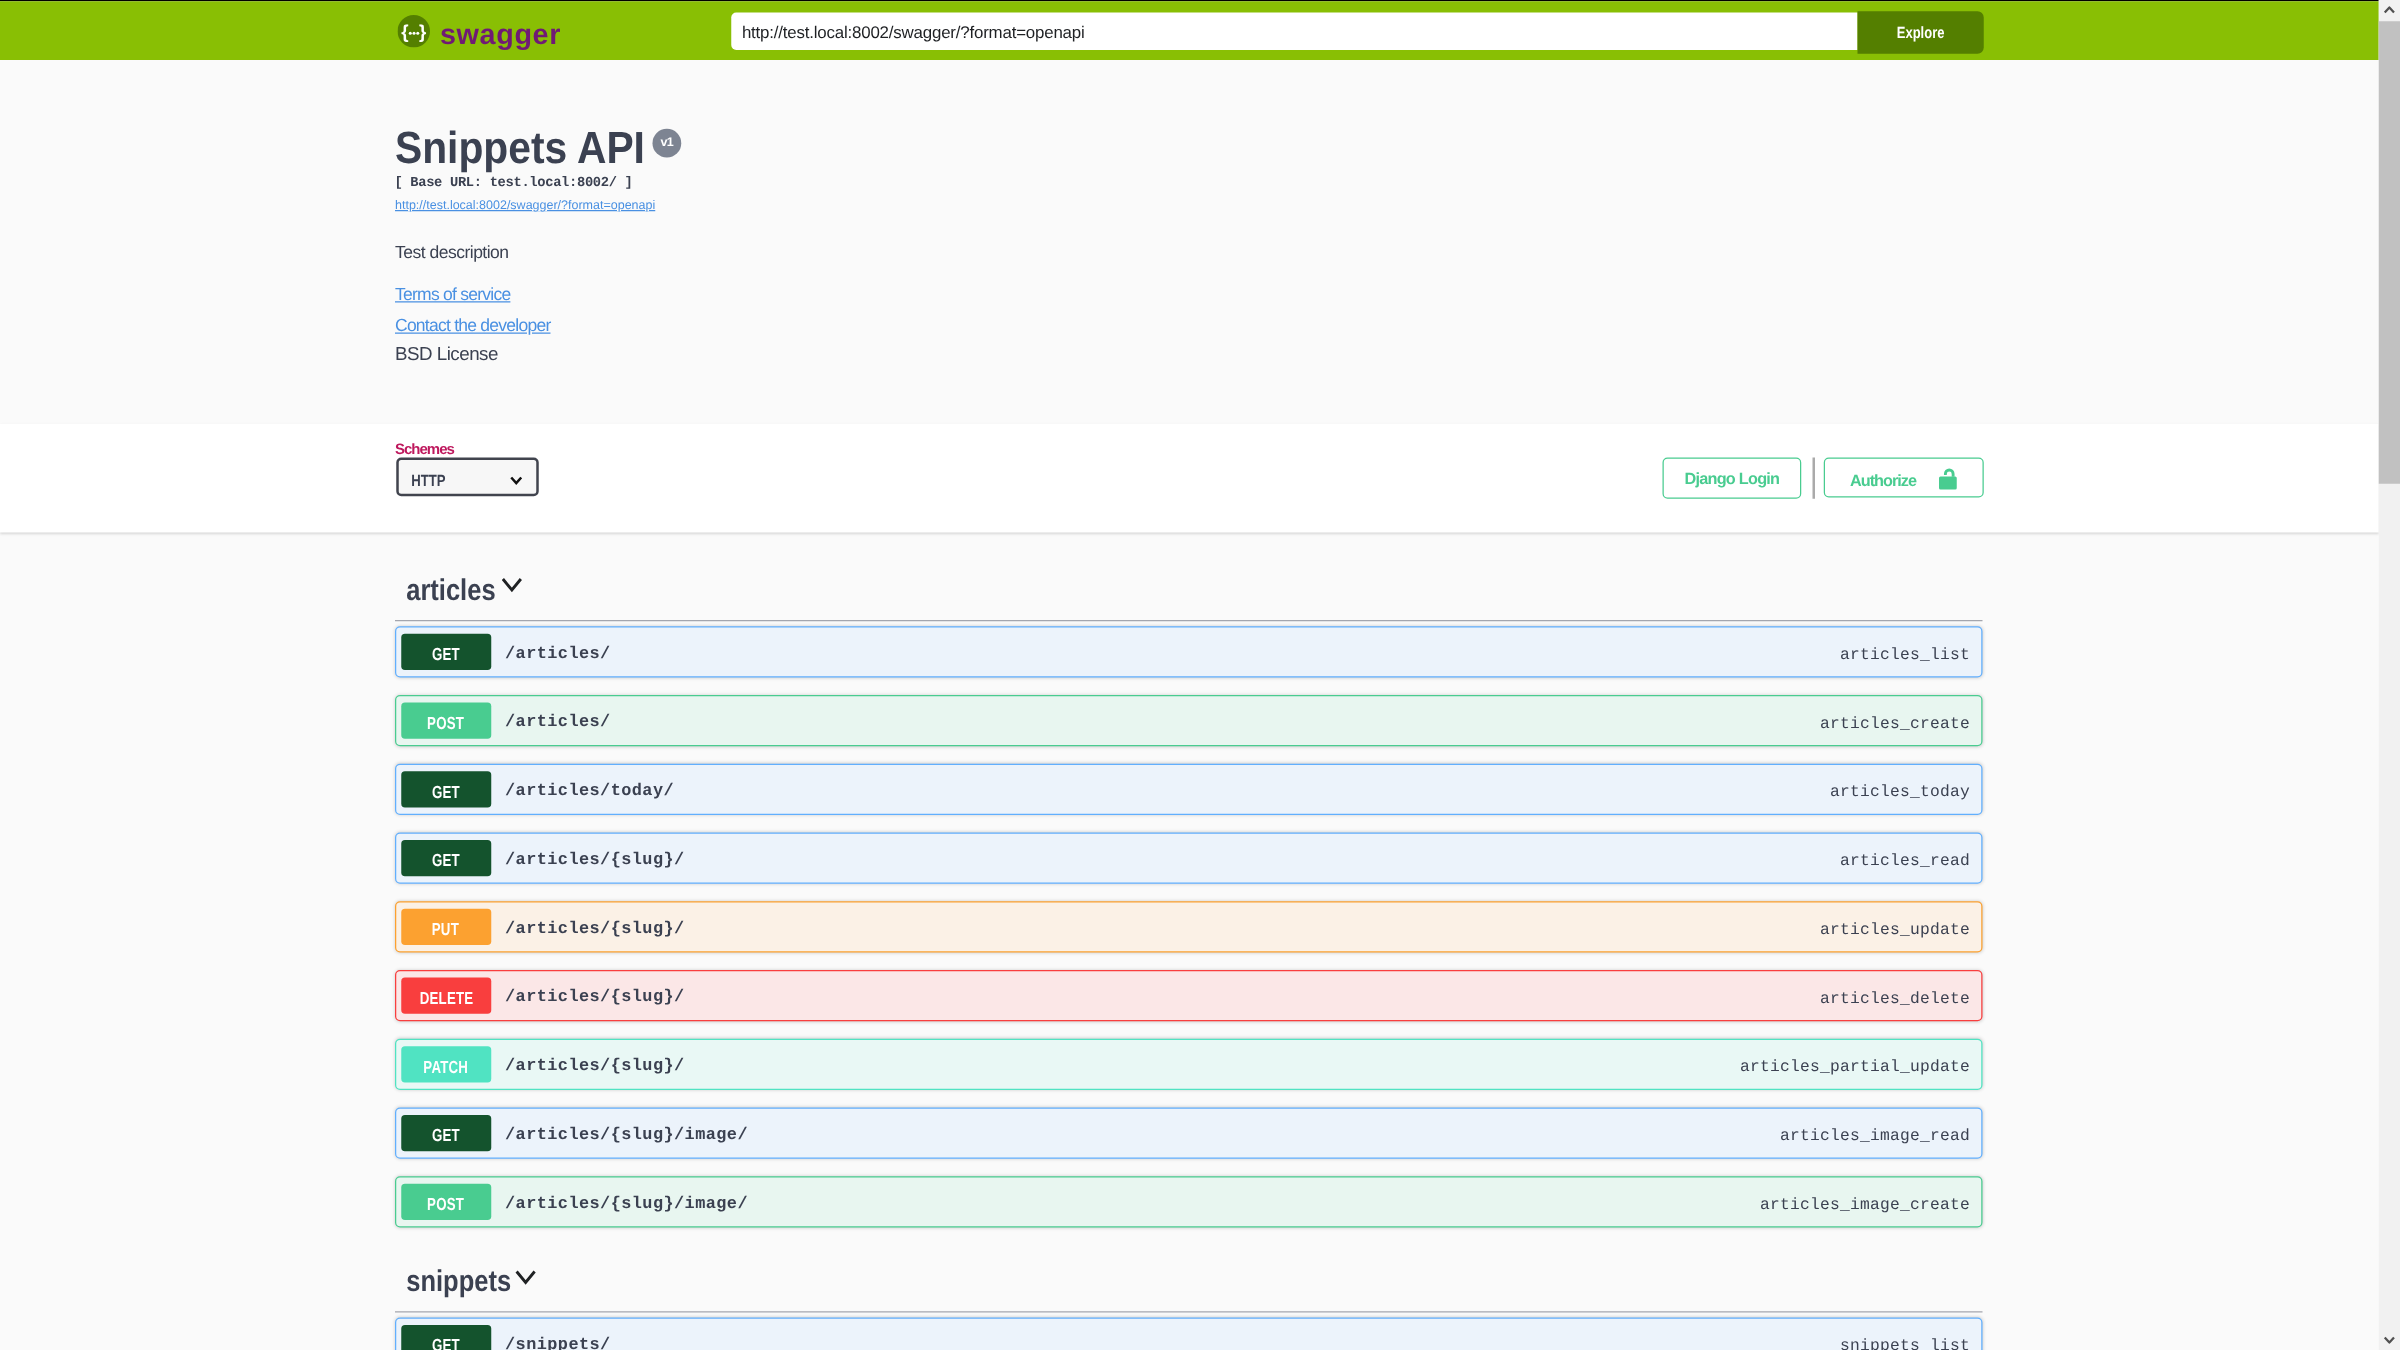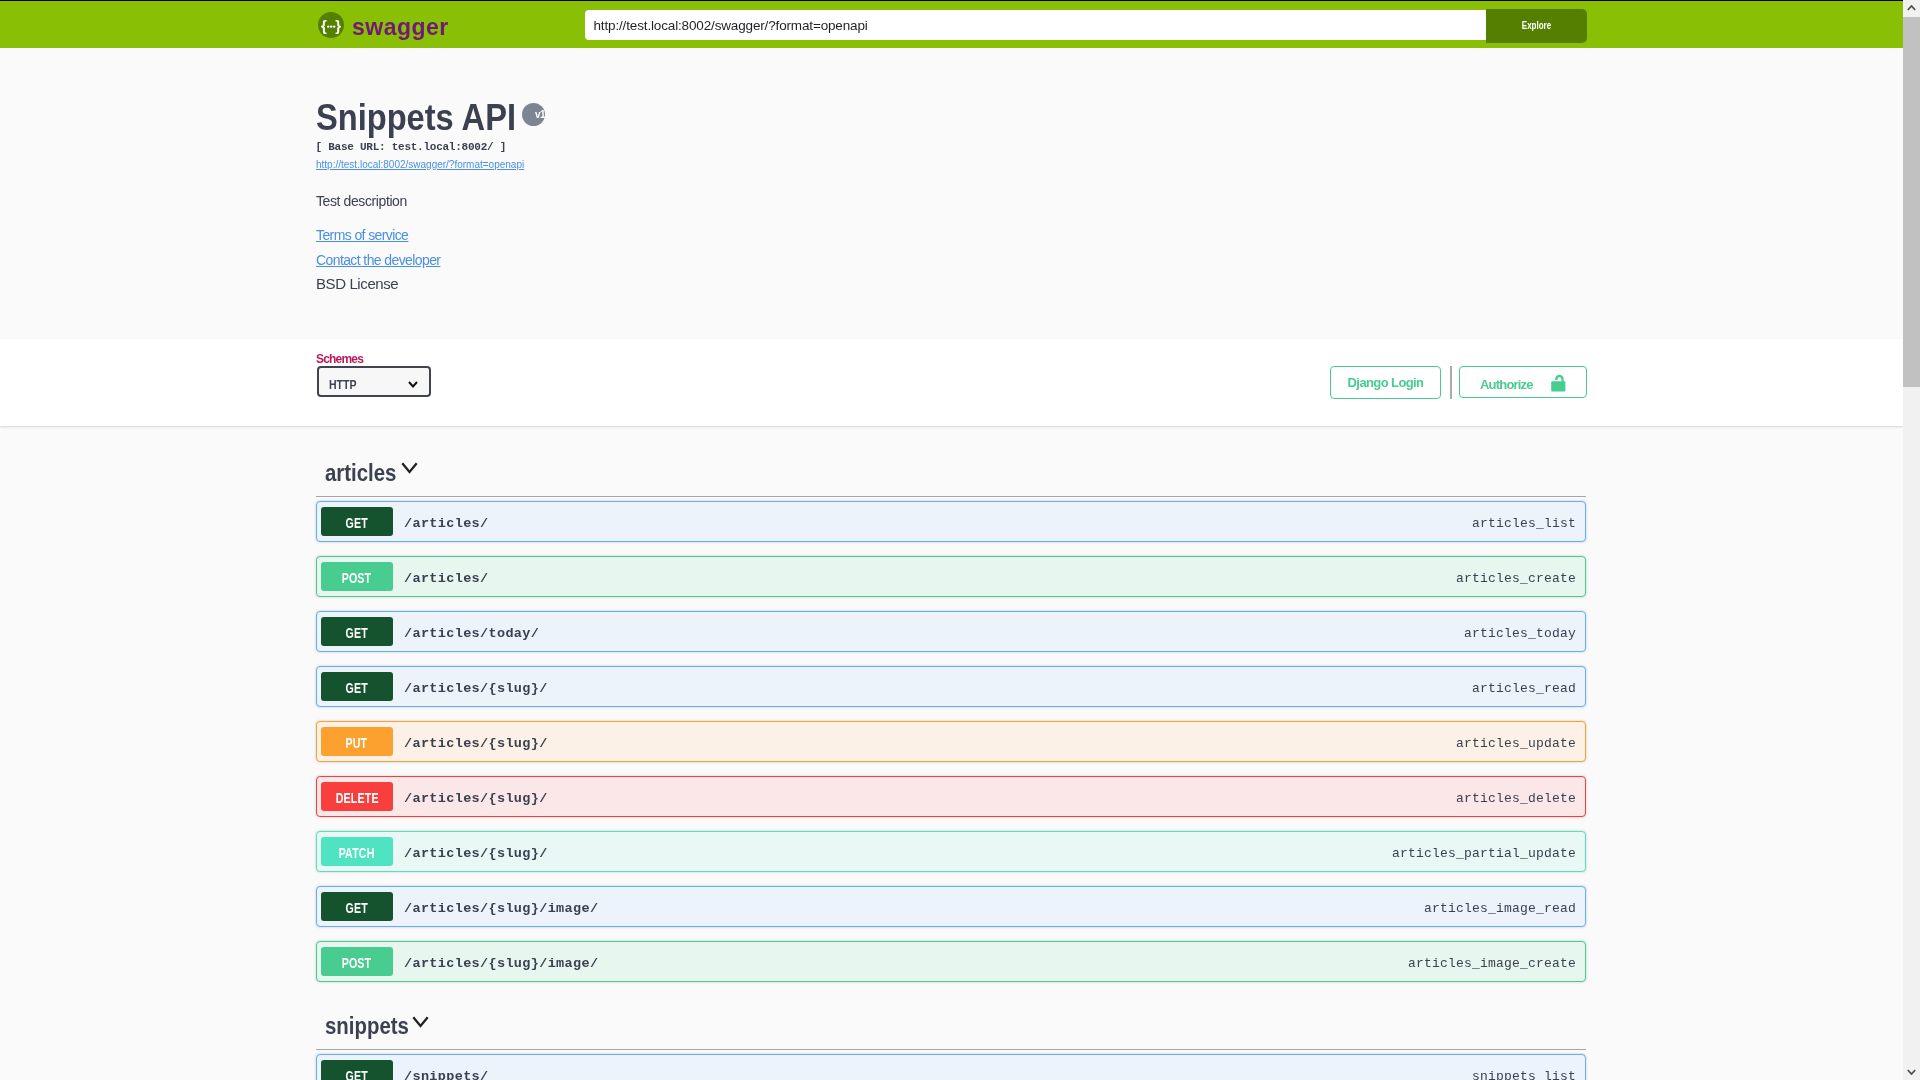--- a/index.html
+++ b/index.html
@@ -8,26 +8,26 @@
   #page { position:relative; width:1920px; height:1080px; }
   .abs { position:absolute; }
   .mono { font-family:"Liberation Mono", monospace; }
 
   
   #blackline { top:0; left:0; width:1903px; height:1px; background:#000; }
   #topbar { top:1px; left:0; width:1903px; height:47px; background:#89bf04; }
   #logo { top:12px; left:317.5px; }
   #logotext { top:14px; left:352px; color:#701a75; font-size:23px; font-weight:bold; letter-spacing:0.5px; }
   #searchbox { top:9.5px; left:585px; width:901px; height:30.5px; background:#fff; border-radius:4px 0 0 4px; font-size:13.5px; color:#1f2124; line-height:31px; padding-left:8.5px; letter-spacing:-0.15px; white-space:nowrap; }
-  #explorebtn { top:9px; left:1486px; width:101px; height:34px; background:#547f00; border-radius:0 5px 5px 0; color:#fff; font-size:10px; font-weight:bold; line-height:34px; }
+  #explorebtn { top:9px; left:1486px; width:101px; height:34px; background:#547f00; border-radius:0 5px 5px 0; color:#fff; font-size:13px; font-weight:bold; line-height:34px; }
   #explorebtn span { display:inline-block; transform:scaleX(0.8); transform-origin:50% 50%; width:100%; text-align:center; }
 
   
   #title { top:99.5px; left:316px; font-size:36px; font-weight:bold; color:#3b4151; line-height:1; transform:scaleX(0.906); transform-origin:0 0; white-space:nowrap; }
-  #vbadge { top:103px; left:522px; width:23px; height:23px; border-radius:50%; background:#7d8492; color:#fff; font-size:10px; font-weight:bold; text-align:right; line-height:23px; letter-spacing:-0.5px; }
+  #vbadge { top:103px; left:522px; width:23px; height:23px; border-radius:50%; background:#7d8492; color:#fff; font-size:10px; font-weight:bold; text-align:center; line-height:23px; letter-spacing:-0.5px; }
   #baseurl { top:142px; left:315.5px; font-size:11px; letter-spacing:-0.25px; color:#3b4151; font-weight:600; line-height:1; white-space:nowrap; }
   #speclink { top:159.5px; left:316px; font-size:10px; color:#4990e2; text-decoration:underline; line-height:1; white-space:nowrap; }
   #testdesc { top:194px; left:316px; font-size:14px; color:#3b4151; line-height:1; letter-spacing:-0.4px;text-align:center; }
   #terms { top:228px; left:316px; font-size:14px; color:#4990e2; text-decoration:underline; line-height:1; letter-spacing:-0.6px; }
   #contact { top:253px; left:316px; font-size:14px; color:#4990e2; text-decoration:underline; line-height:1; letter-spacing:-0.6px; }
   #bsd { top:276px; left:316px; font-size:15px; color:#3b4151; line-height:1; letter-spacing:-0.4px; }
 
   
   #schemeband { top:338.5px; left:0; width:1903px; height:87.5px; background:#fff; box-shadow:0 1px 2px 0 rgba(0,0,0,0.15); }
   #schemeslabel { top:352.5px; left:316px; font-size:12px; font-weight:bold; color:#be185d; line-height:1; letter-spacing:-0.8px;text-align:right; }

